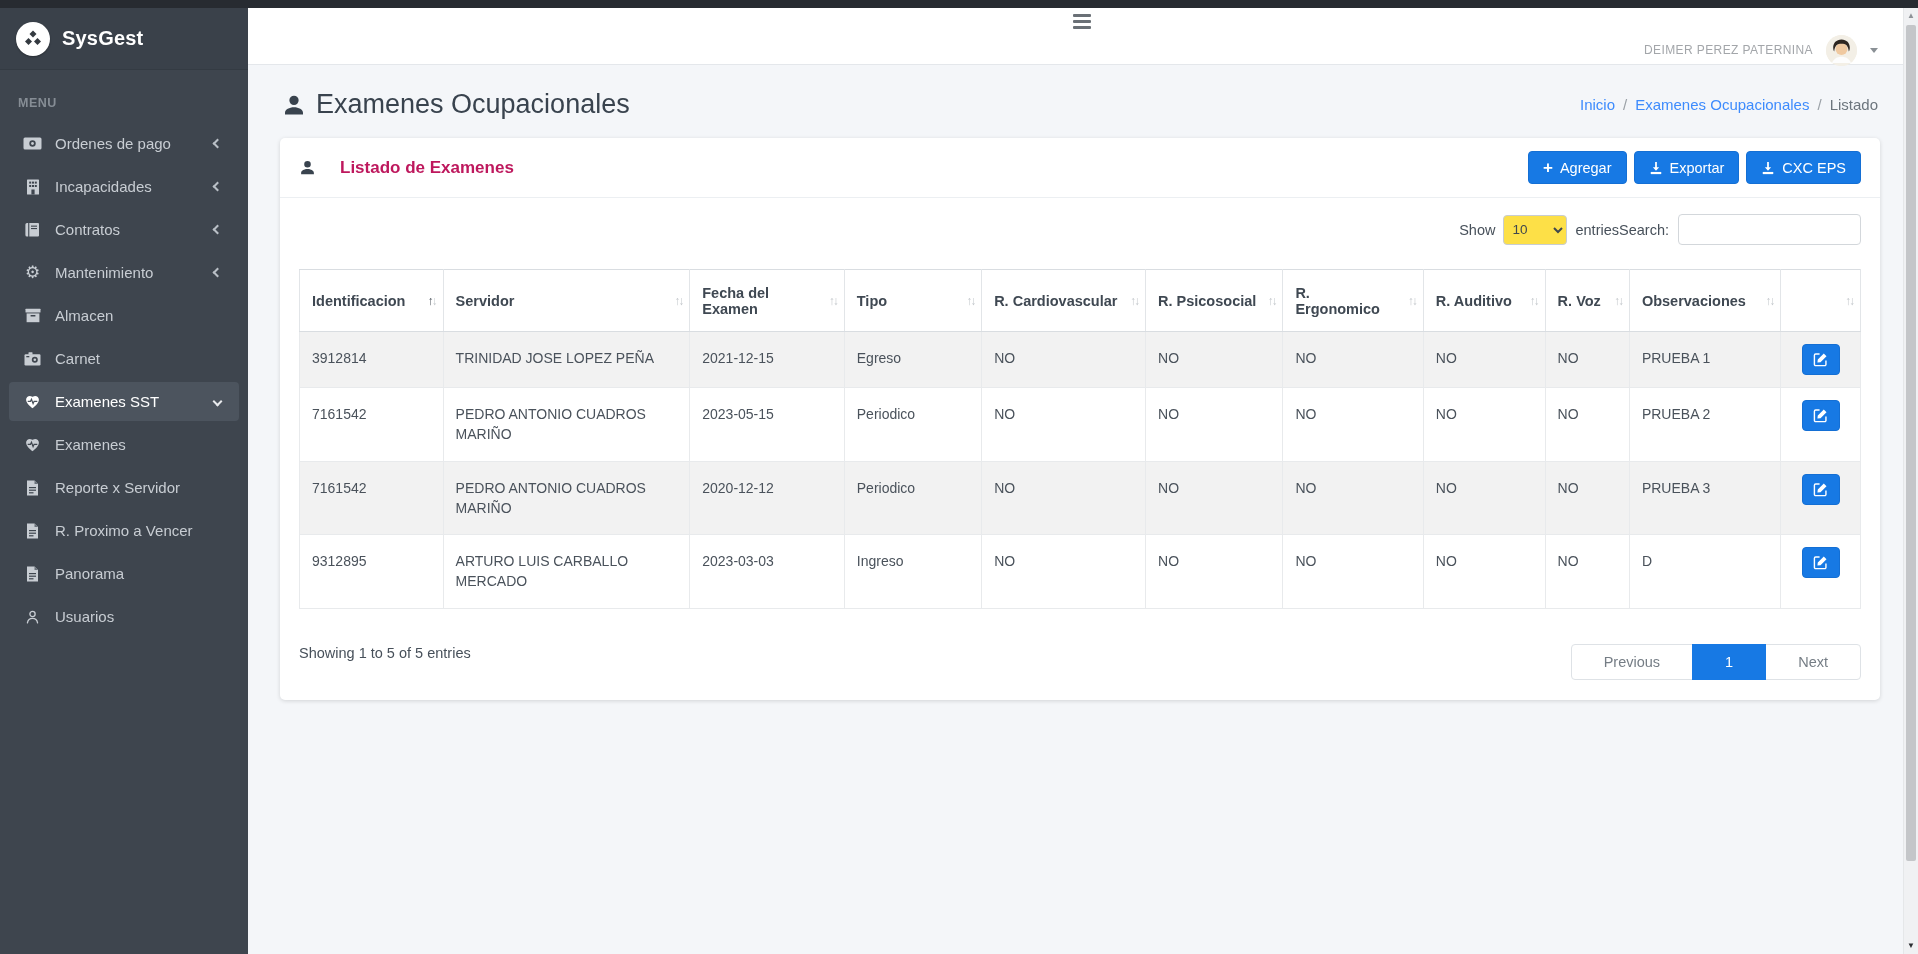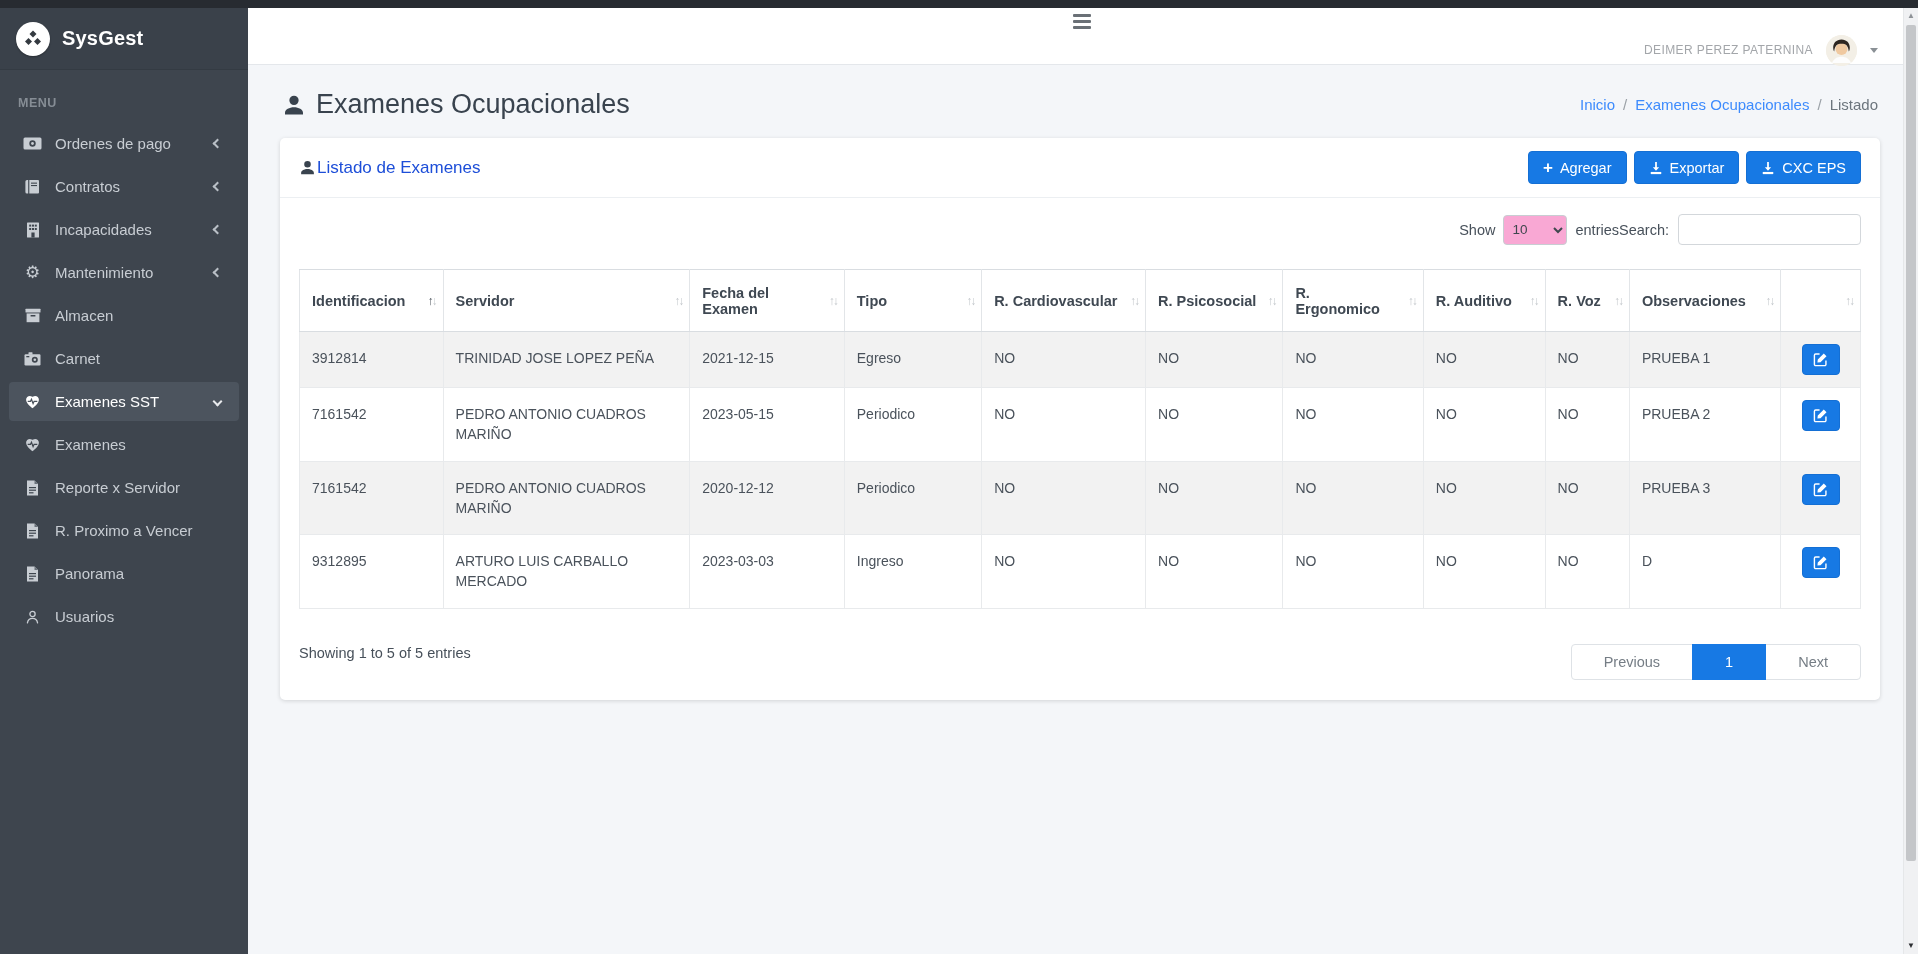--- a/index.html
+++ b/index.html
@@ -38,29 +38,29 @@
   
   .content { padding:20px 38px 0 32px; }
   .page-head { display:flex; justify-content:space-between; align-items:center; margin:4px 2px 18px; }
   .page-title { display:flex; align-items:center; gap:10px; font-size:27px; color:#39434e; font-weight:400; }
   .breadcrumb { font-size:15px; color:#6c757d; display:flex; gap:8px; align-items:center; }
   .breadcrumb a { color:#3d8bfd; text-decoration:none; cursor:pointer; }
   .crumb-sep { color:#9aa0a6; }
 
   .card { background:#fff; border-radius:5px; box-shadow:0 1px 4px rgba(0,0,0,.14); }
   .card-header { display:flex; align-items:center; padding:13px 19px; border-bottom:1px solid #eceff2; }
-  .card-title { display:flex; align-items:center; gap:1px; font-size:17px; color:#1d4ed8; font-weight:400; }
+  .card-title { display:flex; align-items:center; gap:24px; font-size:17px; color:#be185d; font-weight:700; }
   .card-actions { margin-left:auto; display:flex; gap:7px; }
   .btn { background:#1779e4; border:1px solid #146fd4; color:#fff; font-size:14.5px; padding:7px 14px; border-radius:4px; display:inline-flex; gap:7px; align-items:center; cursor:pointer; font-family:inherit; }
   .btn .plus { font-size:17px; font-weight:700; line-height:1; }
   .card-body { padding:16px 19px 20px; }
 
   .controls { display:flex; justify-content:flex-end; align-items:center; margin-bottom:24px; }
   .show-ctl { display:flex; align-items:center; gap:8px; font-size:14.5px; color:#47505a; }
-  .show-ctl select { width:64px; height:30px; border:1px solid #c8cdd2; border-radius:4px; font-size:13.5px; color:#3f474e; padding:2px 4px; background:#f9a8d4; font-family:inherit; }
+  .show-ctl select { width:64px; height:30px; border:1px solid #c8cdd2; border-radius:4px; font-size:13.5px; color:#3f474e; padding:2px 4px; background:#fde047; font-family:inherit; }
   .search-ctl { display:flex; align-items:center; gap:9px; font-size:14.5px; color:#47505a; }
   .search-ctl input { width:183px; height:31px; border:1px solid #d3d7db; border-radius:4px; padding:4px 8px; font-size:14px; font-family:inherit; }
 
   table { width:100%; border-collapse:collapse; table-layout:fixed; }
   th { text-align:left; font-size:14.5px; font-weight:700; color:#3f4852; padding:10px 26px 10px 12px; border:1px solid #e2e5e8; border-top:1px solid #d9dde1; border-bottom:1px solid #d9dde1; vertical-align:middle; position:relative; height:62px; cursor:pointer; }
   td { font-size:14px; color:#4a525b; padding:16px 12px; border:1px solid #e8eaec; vertical-align:top; line-height:1.45; }
   tbody tr:nth-child(odd) td { background:#f2f2f2; }
   tbody tr:nth-child(even) td { background:#fff; }
   .sorts { position:absolute; right:7px; top:50%; transform:translateY(-50%); font-size:12px; letter-spacing:-2px; color:#c3c7cb; font-weight:400; }
   .sorts .on { color:#4a525a; }
@@ -116,47 +116,47 @@
           </svg>
       </span>
       <span>Ordenes de pago</span>
       <span class="nav-arrow">
           <i class="chev left"></i>
         </span>
     </div>
 
     <div class="nav-item">
       <span class="nav-icon">
-        <svg width="15" height="16" viewBox="0 0 15 16" fill="#c8cdd3">
-            <path d="M2 1h11a1 1 0 0 1 1 1v11.5a1 1 0 0 1-1 1H2a1.6 1.6 0 0 1-1.6-1.6V2.6A1.6 1.6 0 0 1 2 1z"></path>
-            <rect x="3.2" y="1" width="1.1" height="14.5" fill="#3e454e"></rect>
-            <rect x="6" y="3.6" width="6" height="1.1" fill="#3e454e"></rect>
-            <rect x="6" y="6" width="6" height="1.1" fill="#3e454e"></rect>
-          </svg>
-      </span>
-      <span>Contratos</span>
-      <span class="nav-arrow">
-          <i class="chev left"></i>
-        </span>
-    </div>
-
-    <div class="nav-item">
-      <span class="nav-icon">
         <svg width="14" height="16" viewBox="0 0 14 16" fill="#c8cdd3">
             <rect x="1" y="0.5" width="12" height="15" rx="0.6"></rect>
             <rect x="3.2" y="2.6" width="2" height="2" fill="#3e454e"></rect>
             <rect x="6" y="2.6" width="2" height="2" fill="#3e454e"></rect>
             <rect x="8.8" y="2.6" width="2" height="2" fill="#3e454e"></rect>
             <rect x="3.2" y="6" width="2" height="2" fill="#3e454e"></rect>
             <rect x="6" y="6" width="2" height="2" fill="#3e454e"></rect>
             <rect x="8.8" y="6" width="2" height="2" fill="#3e454e"></rect>
             <rect x="5.4" y="10.5" width="3.2" height="5" fill="#3e454e"></rect>
           </svg>
       </span>
       <span>Incapacidades</span>
+      <span class="nav-arrow">
+          <i class="chev left"></i>
+        </span>
+    </div>
+
+    <div class="nav-item">
+      <span class="nav-icon">
+        <svg width="15" height="16" viewBox="0 0 15 16" fill="#c8cdd3">
+            <path d="M2 1h11a1 1 0 0 1 1 1v11.5a1 1 0 0 1-1 1H2a1.6 1.6 0 0 1-1.6-1.6V2.6A1.6 1.6 0 0 1 2 1z"></path>
+            <rect x="3.2" y="1" width="1.1" height="14.5" fill="#3e454e"></rect>
+            <rect x="6" y="3.6" width="6" height="1.1" fill="#3e454e"></rect>
+            <rect x="6" y="6" width="6" height="1.1" fill="#3e454e"></rect>
+          </svg>
+      </span>
+      <span>Contratos</span>
       <span class="nav-arrow">
           <i class="chev left"></i>
         </span>
     </div>
 
     <div class="nav-item">
       <span class="nav-icon">
           <span class="gear-glyph">⚙</span>
         </span>
       <span>Mantenimiento</span>

